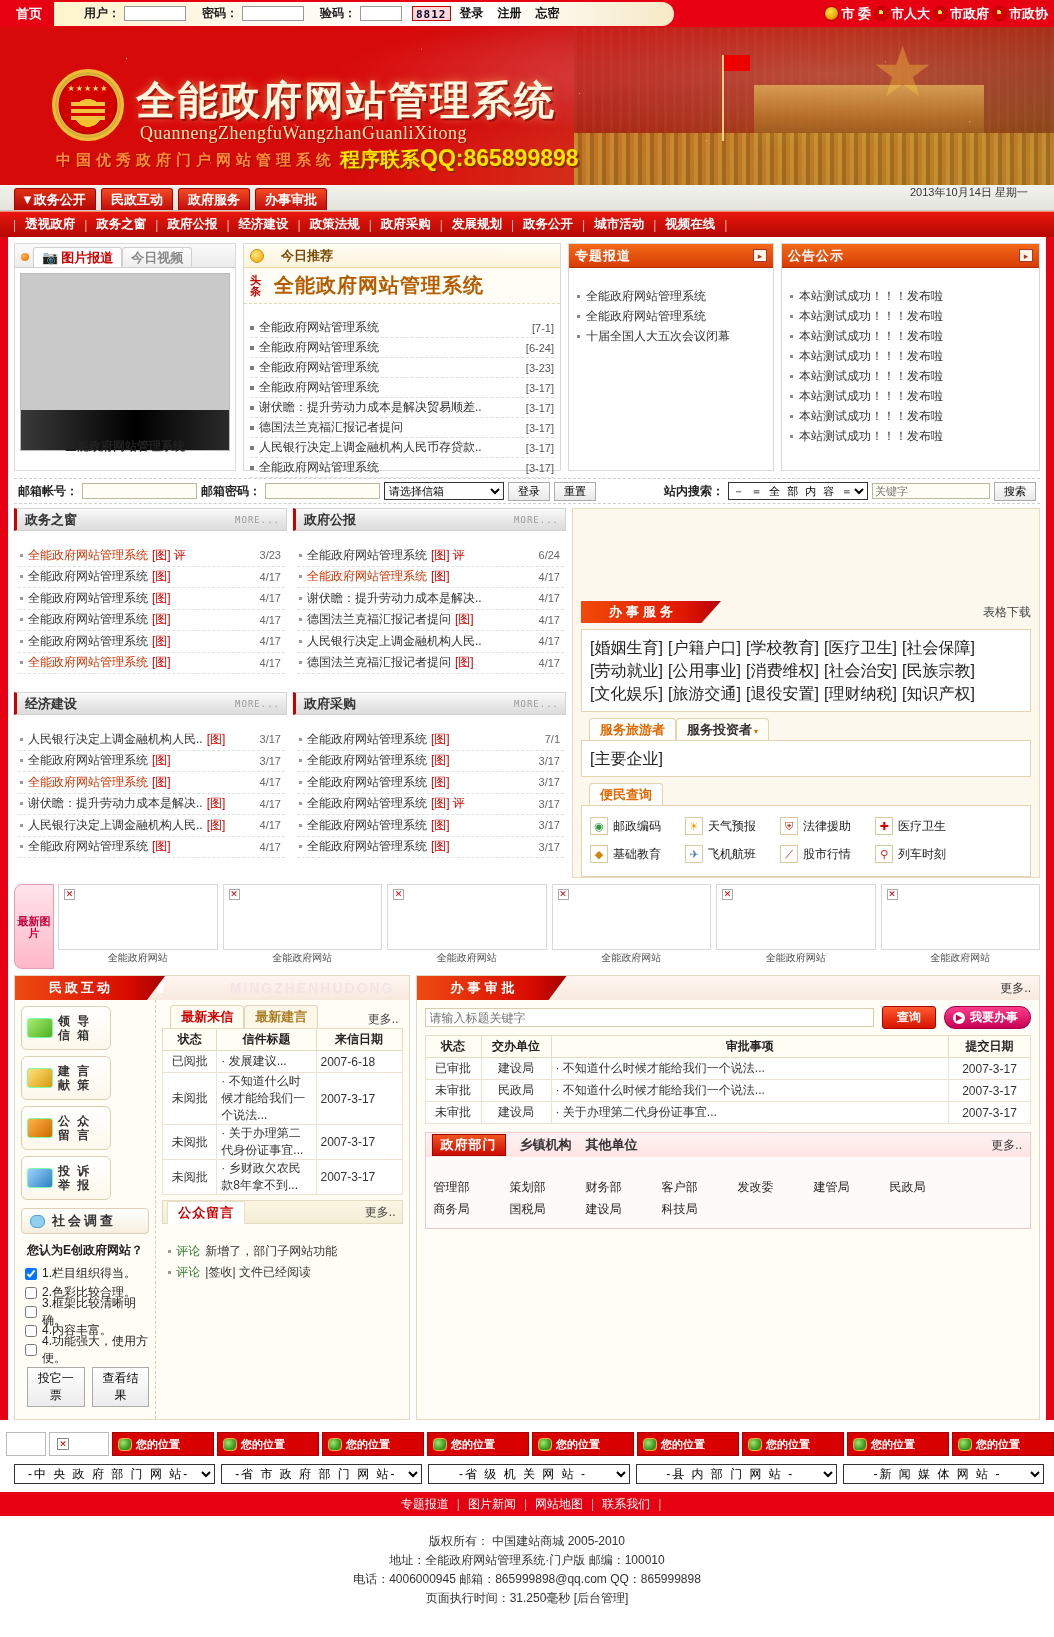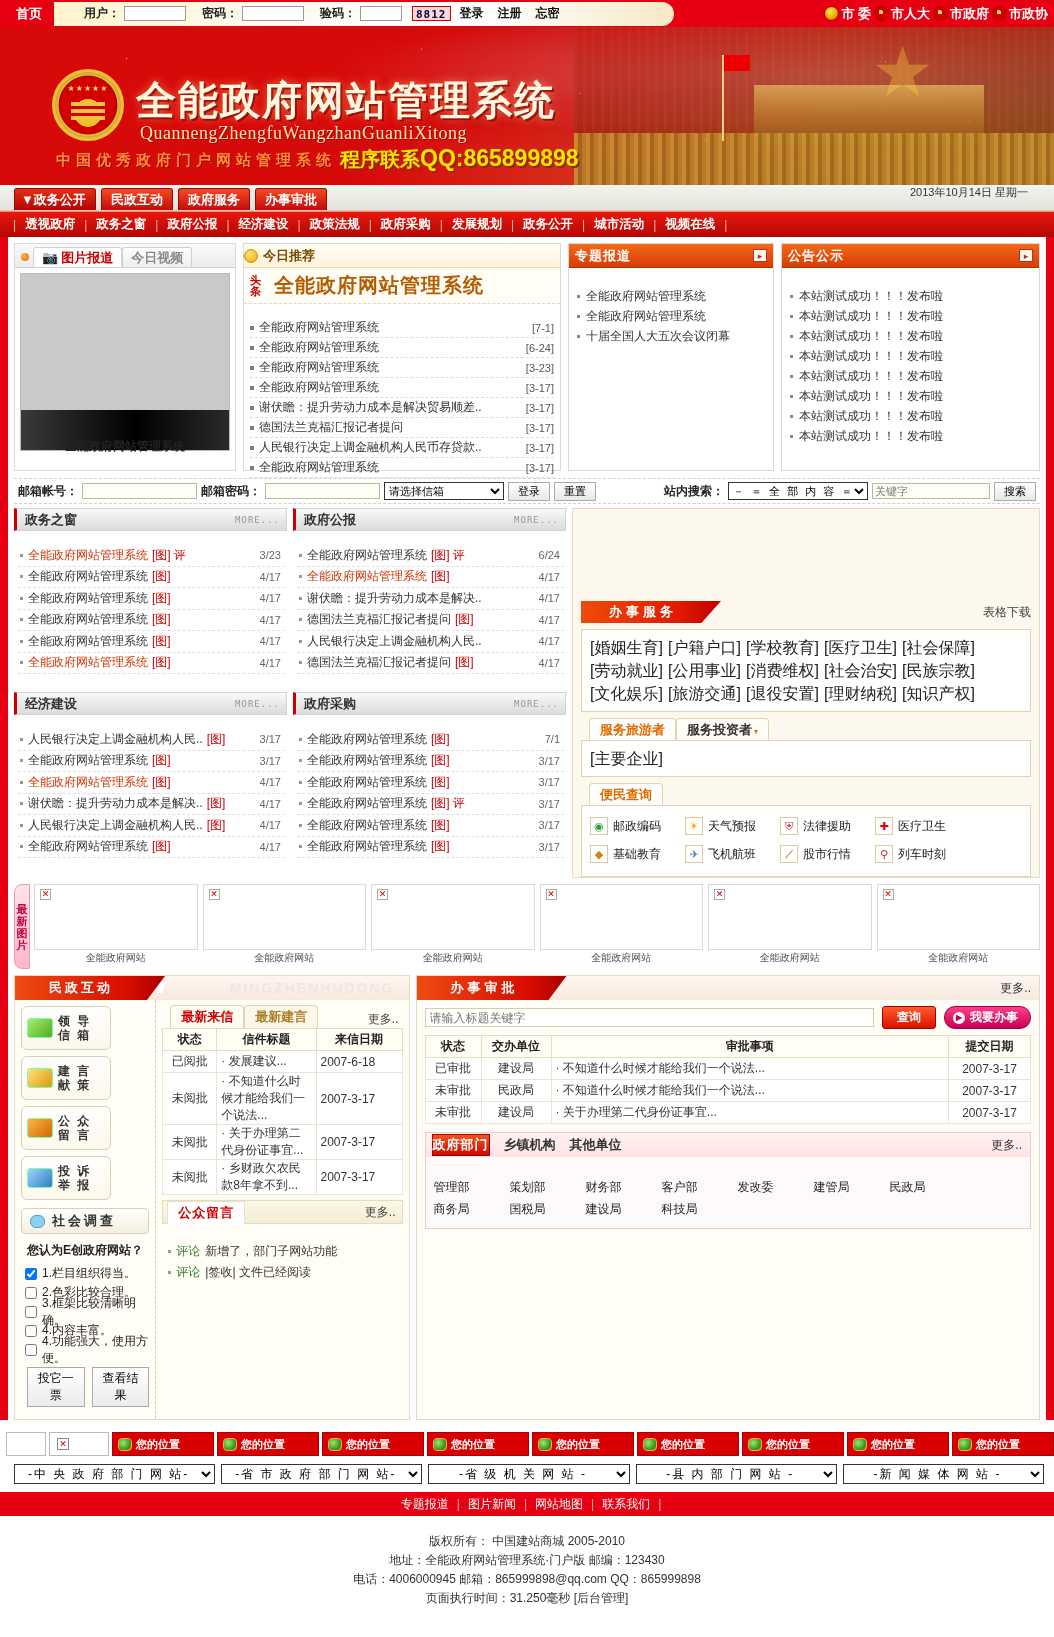--- a/index.html
+++ b/index.html
@@ -218,21 +218,21 @@
     position:absolute; left:0; right:0; bottom:0; height:40px;
     background:linear-gradient(to right,#3a3a3a,#000 55%,#2a2a2a);
   }
   .photo-caption-txt {
     text-align:center; font-size:12px; font-weight:bold; color:#222;
     margin-top:-18px; position:relative; z-index:2;
   }
 
   .today-panel { width:318px; }
   .t-head {
-    height:24px; display:flex; align-items:center; gap:5px; 
+    height:24px; display:flex; align-items:center; gap:17px; padding-left:6px;
     background:linear-gradient(to bottom,#fffdf3,#fdf3dc);
     border-bottom:1px solid #f0d9a5;
   }
   .t-head .ic-bulb {
     width:14px;height:14px;border-radius:50%;
     background:radial-gradient(circle at 40% 35%,#ffe680,#f0a500);
     border:1px solid #d08d00;
   }
   .t-head .t-title { font-size:13px; font-weight:bold; color:#7a4a00; }
   .headline {
@@ -371,21 +371,21 @@
   }
   .icell .ibox {
     width:18px; height:18px; border:1px solid #ddc9a0; background:#fff;
     display:flex; align-items:center; justify-content:center; font-size:11px;
   }
   .icell .lb { font-size:12px; color:#222; }
 
   
   .photostrip { display:flex; margin:6px 6px 0 6px; height:85px; }
   .ps-label {
-    width:16px; background:linear-gradient(to bottom,#ffe3ea,#ffb8c9);
+    width:40px; background:linear-gradient(to bottom,#ffe3ea,#ffb8c9);
     border:1px solid #e79db0; border-radius:8px 0 0 8px;
     display:flex; align-items:center; justify-content:center;
     font-size:11px; font-weight:bold; color:#c20038; line-height:12px; text-align:center;
   }
   .ps-items { flex:1 1 auto; display:flex; gap:5px; padding-left:4px; }
   .ps-item { flex:1 1 0; }
   .ps-item .box {
     height:66px; border:1px solid #d9d9d9; background:#fff; position:relative;
   }
   .ps-item .box .x {
@@ -514,21 +514,21 @@
   }
   .dept-head {
     height:24px; display:flex; align-items:center; gap:14px; padding-left:6px;
     background:linear-gradient(to bottom,#fff2f2,#ffe3e3);
   }
   .dept-head .dtab {
     font-size:13px; font-weight:bold; color:#333; cursor:pointer;
   }
   .dept-head .dtab.active {
     color:#fff; background:linear-gradient(to bottom,#f2541f,#cf0a00);
-    border:1px solid #a30000; padding:1px 0; letter-spacing:1px;
+    border:1px solid #a30000; padding:1px 8px; letter-spacing:1px;
   }
   .dept-head .more { margin-left:auto; margin-right:8px; font-size:12px; color:#333; cursor:pointer;}
   .dept-body { display:flex; flex-wrap:wrap; padding:6px 8px 8px 8px;margin-top:13px; }
   .dept-body .d { width:76px; font-size:12px; color:#222; line-height:22px; cursor:pointer; }
 
   
   .linksbar {
     display:flex; align-items:center; gap:3px; padding:6px 0 4px 6px;
     background:#fff; margin-top:6px;
   }
@@ -1376,19 +1376,19 @@
     <a>图片新闻</a>
       <span class="bar">|</span>
     <a>网站地图</a>
       <span class="bar">|</span>
     <a>联系我们</a>
       <span class="bar">|</span>
   </div>
 
   <div class="footer">
     <div>版权所有： 中国建站商城 2005-2010</div>
-    <div>地址：全能政府网站管理系统·门户版 邮编：123430</div>
+    <div>地址：全能政府网站管理系统·门户版 邮编：100010</div>
     <div>电话：4006000945 邮箱：865999898@qq.com QQ：865999898</div>
     <div>页面执行时间：31.250毫秒 [后台管理]</div>
 
   </div>
 
 </div>
 
 </body></html>

